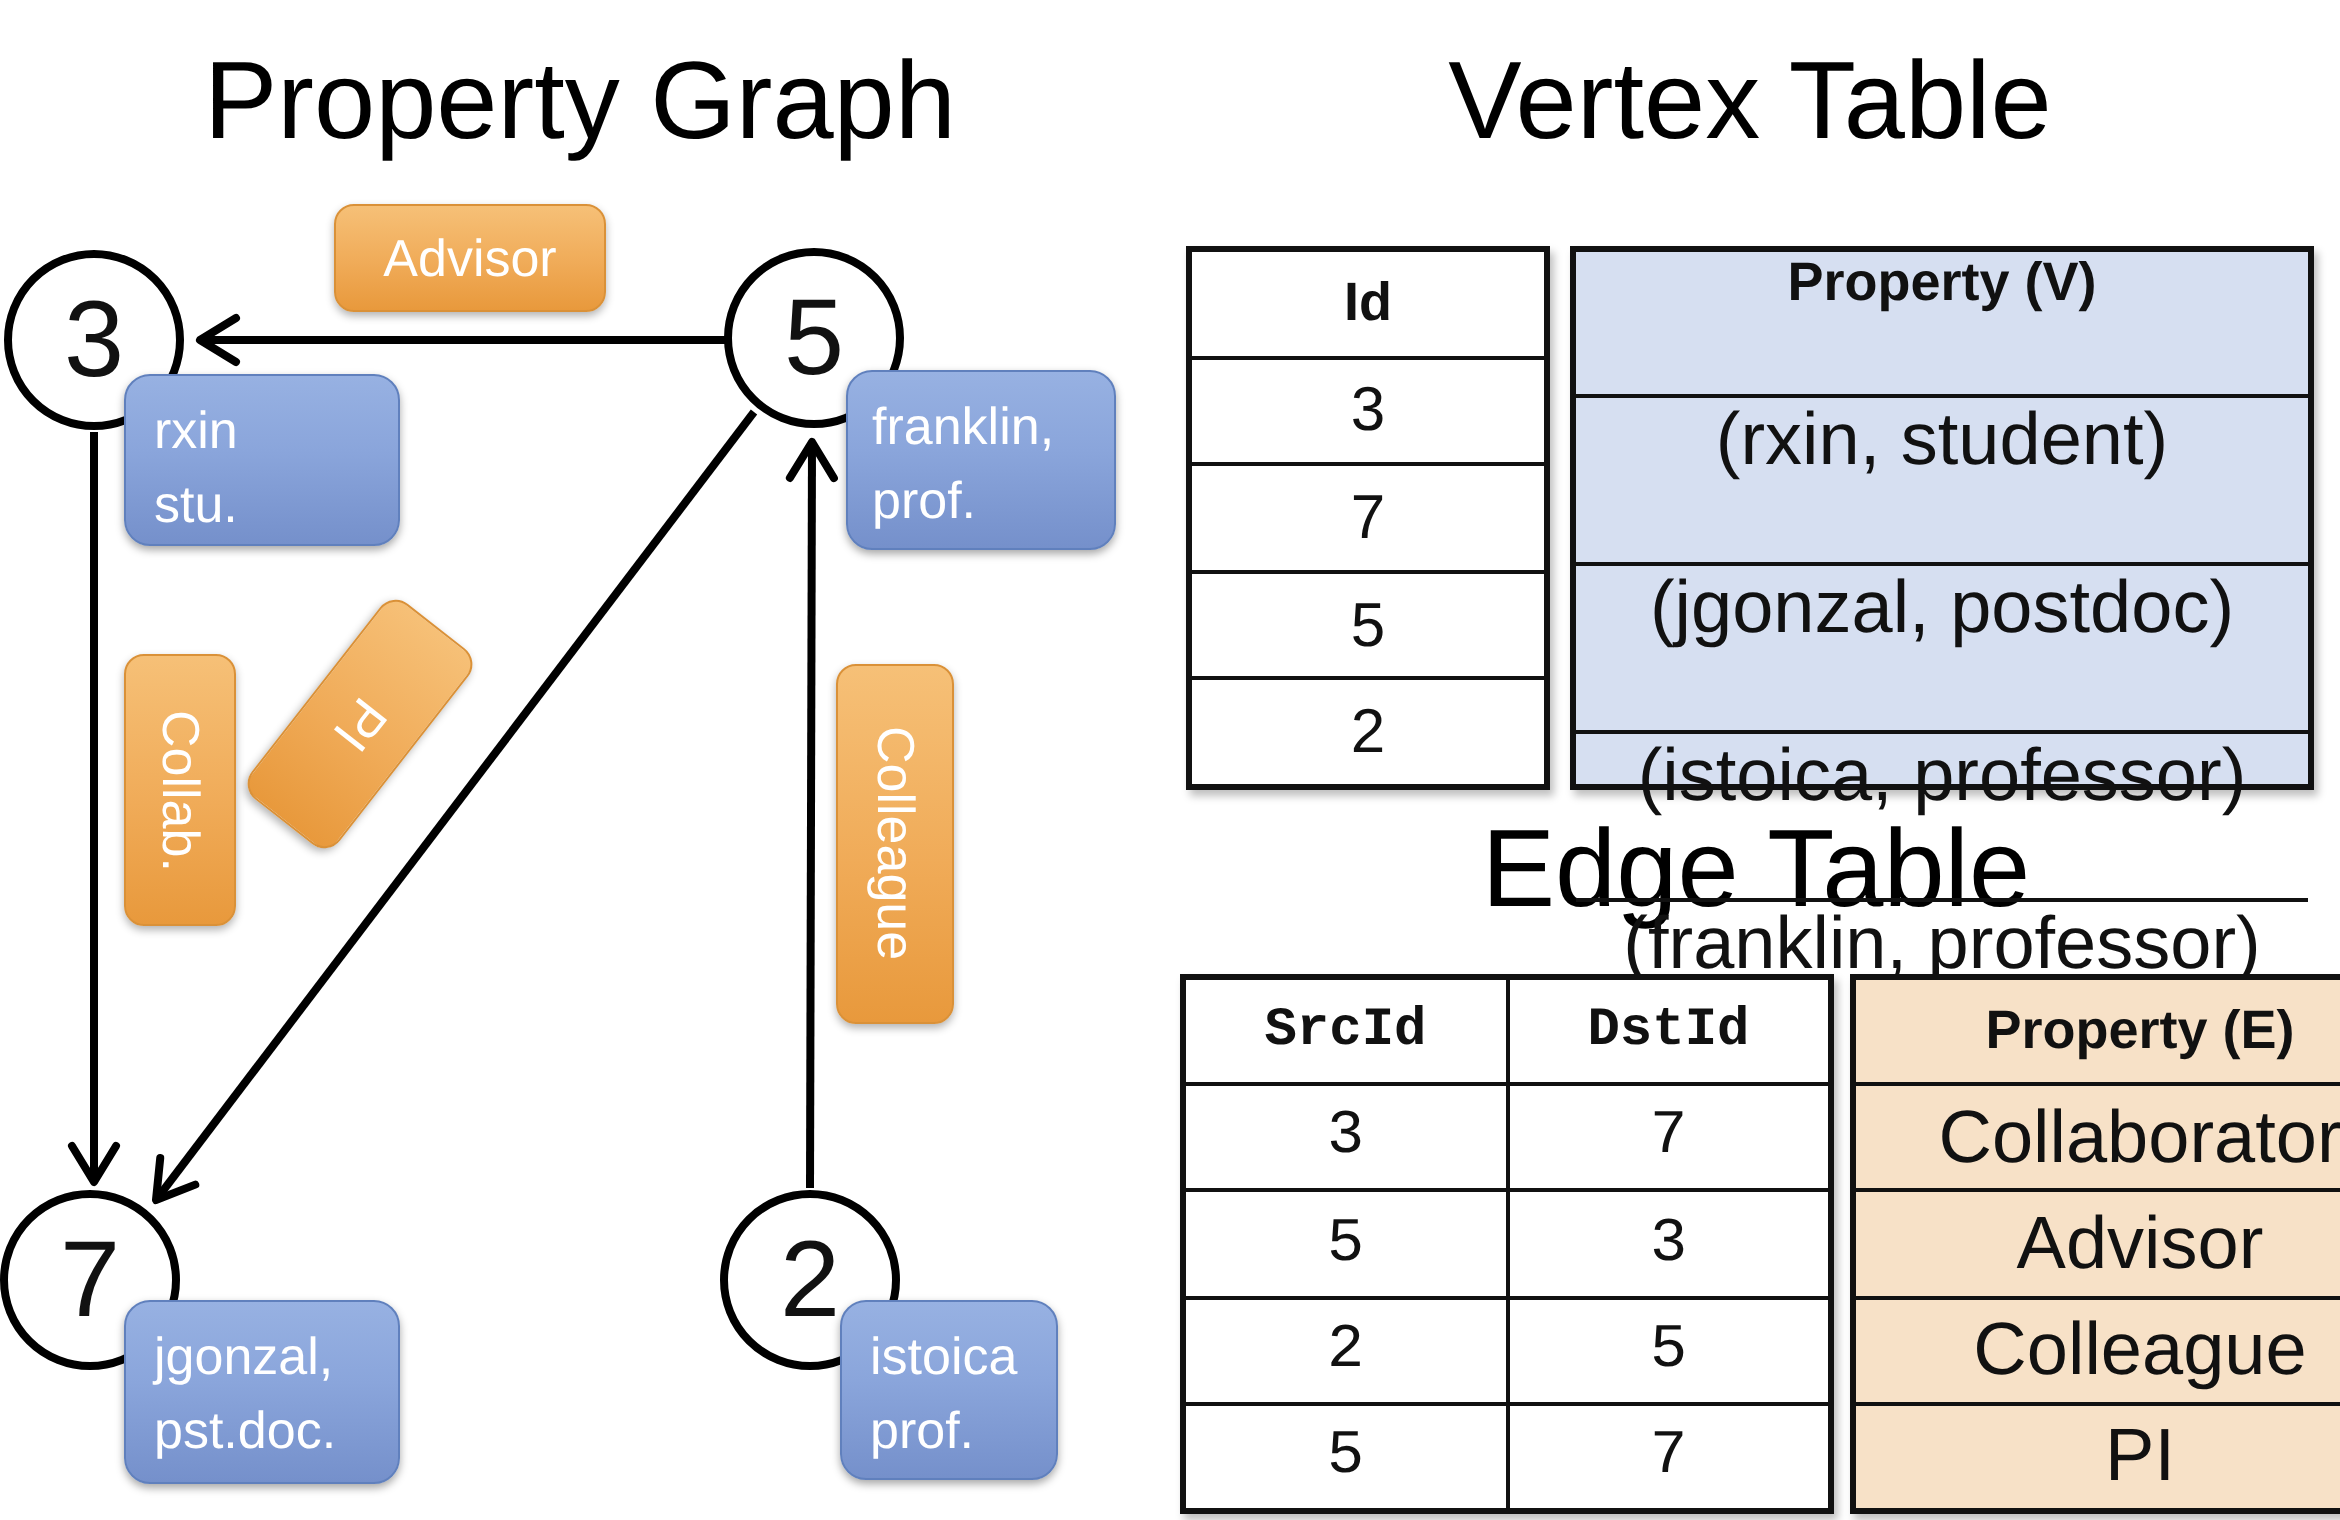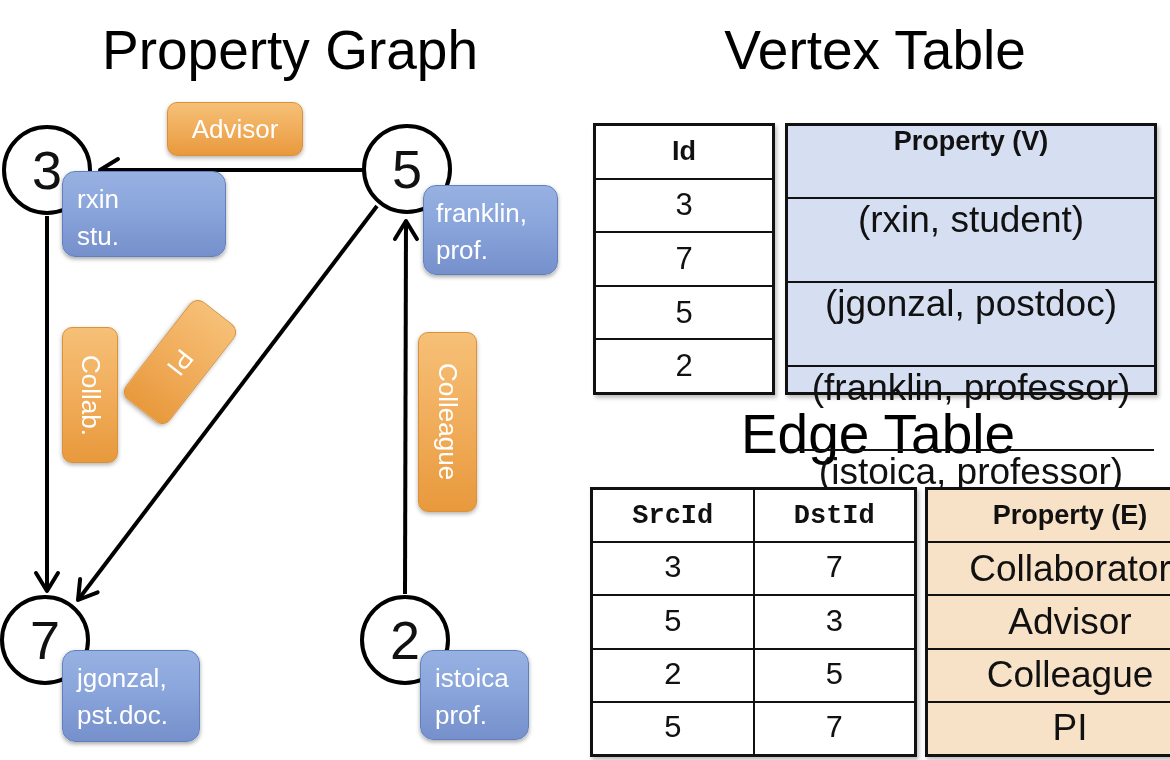--- a/index.html
+++ b/index.html
@@ -64,21 +64,21 @@
     position: absolute;
     background: linear-gradient(180deg, #97b1e2 0%, #8aa5db 45%, #7590cb 100%);
     border: 1px solid #6080bd;
     border-radius: 13px;
     box-shadow: 0 2px 4px rgba(0,0,0,0.35);
     color: #fff;
     font-size: 26px;
     line-height: 1.42;
     padding: 9px 10px 6px 14px;
   }
-  #vprop-3 { left: 62px;  top: 171px; width: 164px; height: 86px; }
+  #vprop-3 { left: 62px;  top: 187px; width: 138px; height: 86px; }
   #vprop-5 { left: 423px; top: 185px; width: 135px; height: 90px; padding-left: 12px; }
   #vprop-7 { left: 62px;  top: 650px; width: 138px; height: 92px; }
   #vprop-2 { left: 420px; top: 650px; width: 109px; height: 90px; }
 
   
   .elabel {
     position: absolute;
     background: linear-gradient(180deg, #f6c077 0%, #f0ab58 55%, #e8993c 100%);
     border: 1px solid #da9138;
     border-radius: 10px;
@@ -214,24 +214,24 @@
       <div class="trow">
           <div class="tcell hdr">Property (V)</div>
         </div>
       <div class="trow">
           <div class="tcell">(rxin, student)</div>
         </div>
       <div class="trow">
           <div class="tcell">(jgonzal, postdoc)</div>
         </div>
       <div class="trow">
+          <div class="tcell">(istoica, professor)</div>
+        </div>
+      <div class="trow">
           <div class="tcell">(franklin, professor)</div>
-        </div>
-      <div class="trow">
-          <div class="tcell">(istoica, professor)</div>
         </div>
     </div>
   </div>
 
   <div class="tbl-wrap" id="edge-table">
     <div class="subtbl" id="et-left">
       <div class="trow">
         <div class="tcell hdr">SrcId</div>
         <div class="tcell hdr">DstId</div>
       </div>

